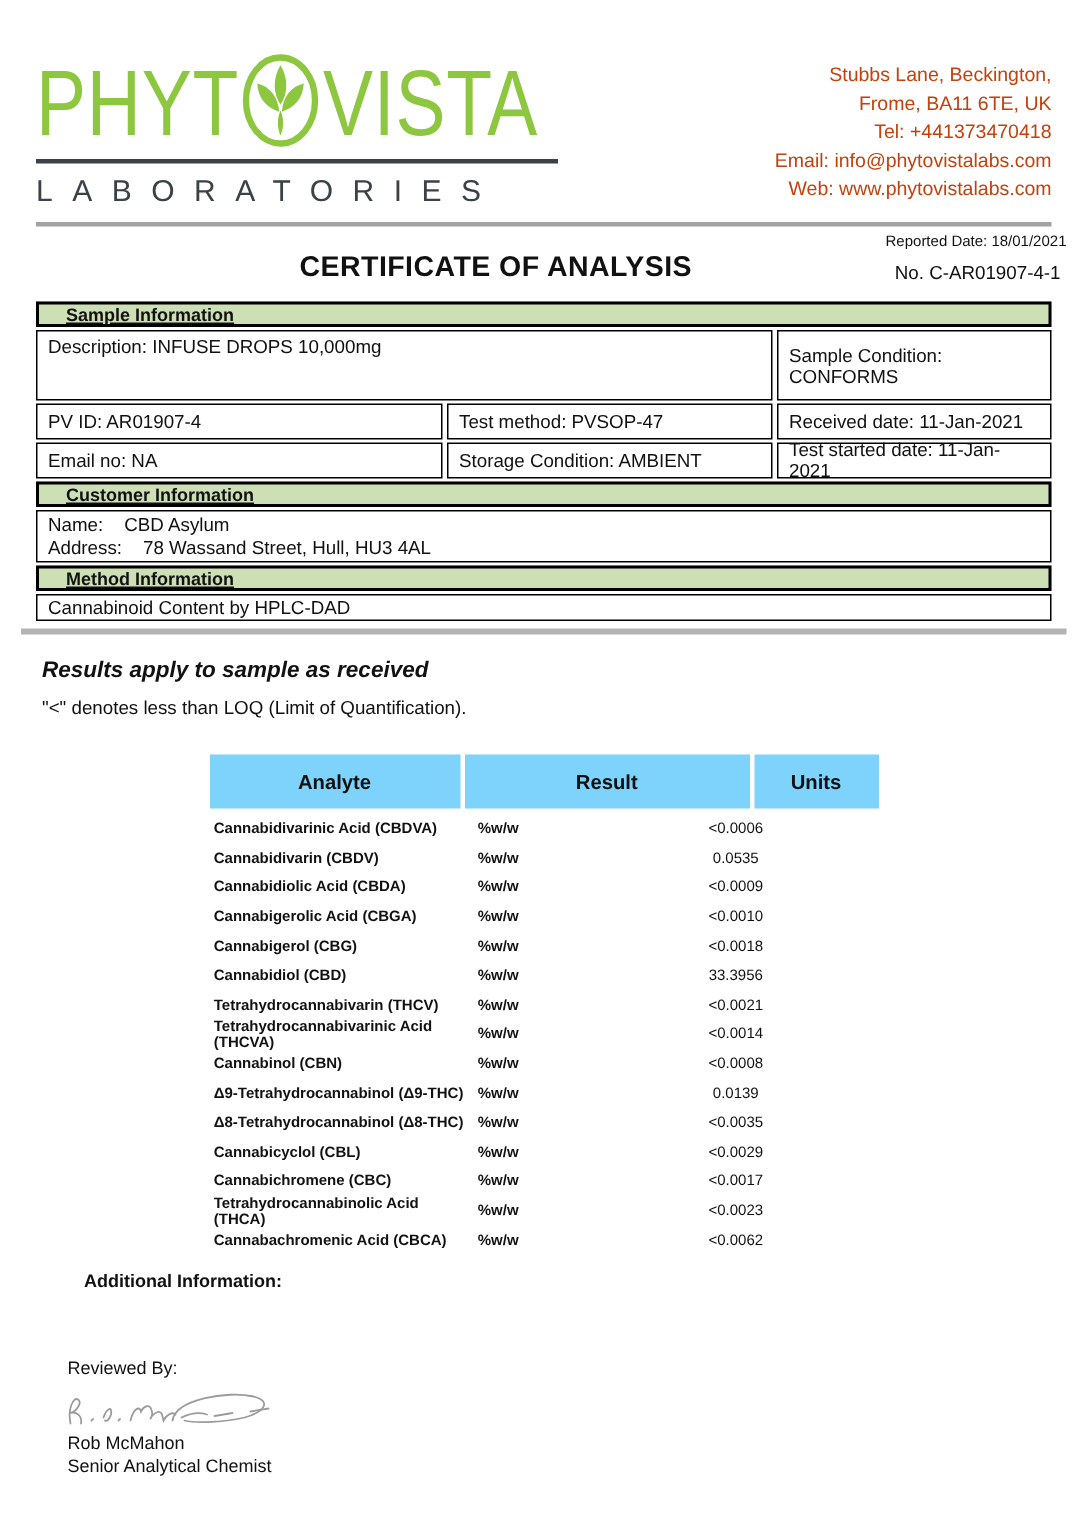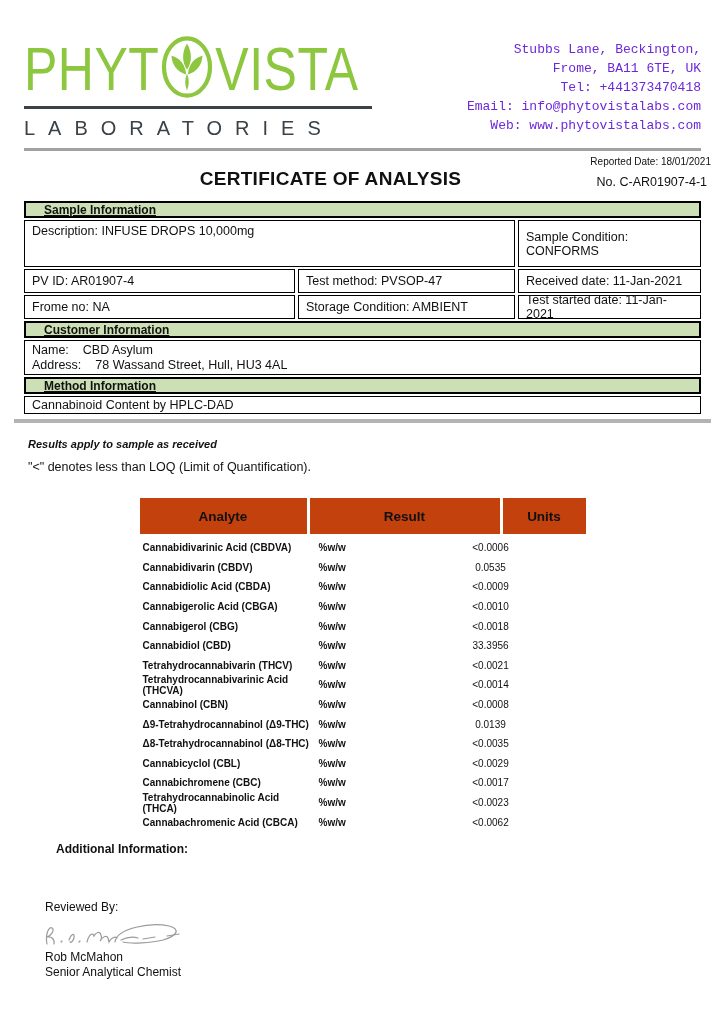--- a/index.html
+++ b/index.html
@@ -12,21 +12,21 @@
   .page { position:relative; width:725px; height:1024px; background:#fff; overflow:hidden; }
 
   
   .hdr { display:flex; justify-content:space-between; padding:36px 24px 0 24px; }
   .brand-line { display:flex; align-items:flex-end; height:64px; color:#8dc63f; }
   .brand-txt { font-size:50px; font-weight:400; line-height:1; display:inline-block;
                transform:scaleY(1.24); transform-origin:0 100%; letter-spacing:0.5px; }
   .leaf-icon { margin:0 2px 2px 2px; }
   .logo-underline { height:3px; background:#3a4147; width:348px; margin-top:6px; }
   .brand-sub { color:#3a4147; font-size:20px; letter-spacing:13px; margin-top:8px; font-weight:400; white-space:nowrap; }
-  .contact { text-align:right; font-size:13px; line-height:19px; padding-top:4px; color:#6d28d9;font-family:Liberation Mono, monospace; }
+  .contact { text-align:right; font-size:13px; line-height:19px; padding-top:4px; color:#c2410c; }
 
   .sep1 { height:3px; background:#a2a2a2; margin:8px 24px 0 24px; }
   .sep2 { height:4px; background:#b3b3b3; margin:5px 14px 0 14px; }
 
   
   .title-block { position:relative; height:50px; margin:0 14px; }
   .reported { position:absolute; right:0; top:5px; font-size:10px; }
   .certno   { position:absolute; right:4px; top:24px; font-size:12.5px; }
   .title    { position:absolute; left:0; right:64px; top:17px; text-align:center;
               font-size:19px; font-weight:700; letter-spacing:0.3px; }
@@ -41,27 +41,27 @@
   .cond-cell { flex:1; height:47px; }
   .c1 { width:271px; height:24px; }
   .c2 { width:217px; height:24px; }
   .c3 { flex:1; height:24px; }
   .cust-box { border:1.5px solid #000; height:35px; font-size:12.5px; padding:2px 7px;
               display:flex; flex-direction:column; justify-content:space-between; margin-bottom:2px; }
   .cust-box .lbl { display:inline-block; margin-right:14px; }
   .method-box { border:1.5px solid #000; height:18px; font-size:12.5px; padding:0 7px; display:flex; align-items:center; }
 
   
-  .note1 { margin:15px 0 0 28px; font-size:11px; font-style:italic; font-weight:700; }
+  .note1 { margin:15px 0 0 28px; font-size:15px; font-style:italic; font-weight:700; }
   .note2 { margin:10px 0 0 28px; font-size:12.5px; }
 
   
   .results { width:446px; margin:24px auto 0 auto; }
   .r-head { display:flex; gap:3px; margin-bottom:4px; }
-  .r-hcell { background:#c2410c; height:36px; display:flex; align-items:center; justify-content:center;
+  .r-hcell { background:#7dd3fc; height:36px; display:flex; align-items:center; justify-content:center;
              font-weight:700; font-size:13.5px; }
   .h-analyte { width:167px; } .h-units { width:83px; } .h-result { width:190px; }
   .r-row { display:flex; height:19.6px; align-items:center; font-size:10px; }
   .cell-analyte { width:170px; font-weight:700; padding-left:3px; }
   .cell-units   { width:86px;  font-weight:700; padding-left:9px; }
   .cell-result  { width:190px; text-align:center; }
 
   .additional { margin:10px 0 0 56px; font-size:12px; font-weight:700; }
 
   
@@ -115,21 +115,21 @@
     <div class="irow">
       <div class="cell desc-cell">Description: INFUSE DROPS 10,000mg</div>
       <div class="cell cond-cell">Sample Condition: CONFORMS</div>
     </div>
     <div class="irow">
       <div class="cell c1">PV ID: AR01907-4</div>
       <div class="cell c2">Test method: PVSOP-47</div>
       <div class="cell c3">Received date: 11-Jan-2021</div>
     </div>
     <div class="irow">
-      <div class="cell c1">Frome no: NA</div>
+      <div class="cell c1">Email no: NA</div>
       <div class="cell c2">Storage Condition: AMBIENT</div>
       <div class="cell c3">Test started date: 11-Jan-2021</div>
     </div>
 
     <div class="bar">Customer Information</div>
     <div class="cust-box">
       <div>
         <span class="lbl">Name:</span><span>CBD Asylum</span>
       </div>
       <div>

